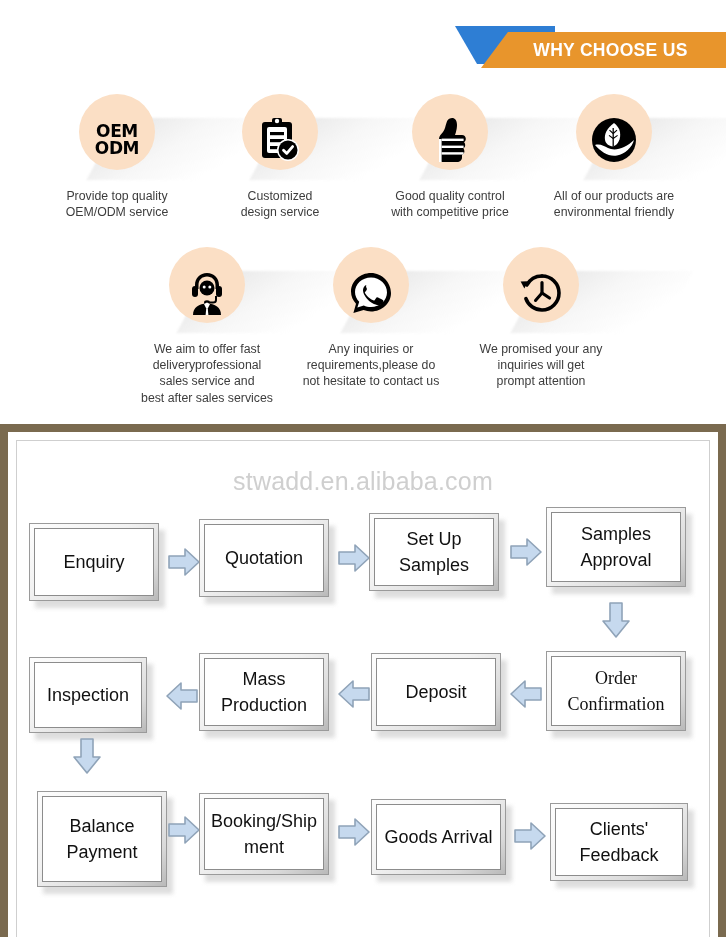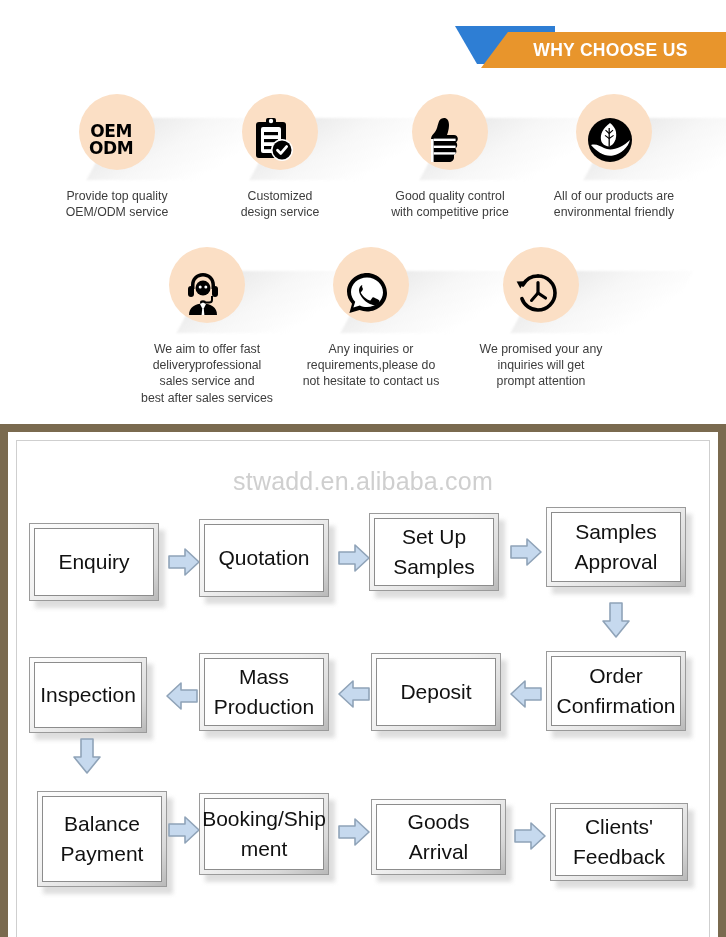--- a/index.html
+++ b/index.html
@@ -97,20 +97,21 @@
   .feat-glyph {
     position: absolute;
     left: 50%;
     top: 50%;
     transform: translate(-50%, -50%);
     width: 56px;
     height: 56px;
     margin-top: 2px;
     display: flex;
     align-items: center;
+    justify-content: center;
     color: #000000;
   }
   .feat-glyph svg { display: block; }
   .oem-text {
     font-size: 17px;
     font-weight: bold;
     line-height: 0.98;
     letter-spacing: -0.4px;
     color: #000;
     text-align: center;
@@ -184,21 +185,21 @@
     height: 100%;
     background: #ffffff;
     border: 1px solid #8c8c8c;
     box-sizing: border-box;
     display: flex;
     align-items: center;
     justify-content: center;
     text-align: center;
   }
   .pbox-label {
-    font-size: 21px;
+    font-size: 18px;
     line-height: 1.45;
     color: #111111;
     padding: 0 4px;
     font-family: "Liberation Sans", sans-serif;
   }
 
   
   .arrow {
     position: absolute;
   }
@@ -463,21 +464,21 @@
     <div class="arrow" style="left:492px; top:238px;">
       <svg width="34" height="30" viewBox="0 0 34 30">
           <path d="M32 9 L16 9 L16 2 L2 15 L16 28 L16 21 L32 21 Z" fill="#c6d9ee" stroke="#8fa3b8" stroke-width="1.6" stroke-linejoin="round"></path>
         </svg>
     </div>
 
     <div class="pbox" style="left:529px; top:210px; width:140px; height:80px;">
       <div class="pbox-shadow"></div>
       <div class="pbox-body">
         <div class="pbox-face">
-          <span class="pbox-label" style="white-space:pre-line;">Order
+          <span class="pbox-label" style="white-space:pre-line;font-family:Liberation Serif, serif;">Order
 Confirmation</span>
         </div>
       </div>
     </div>
 
     <div class="arrow" style="left:55px; top:296px;">
       <svg width="30" height="38" viewBox="0 0 30 38">
           <path d="M9 2 L21 2 L21 20 L28 20 L15 36 L2 20 L9 20 Z" fill="#c6d9ee" stroke="#8fa3b8" stroke-width="1.6" stroke-linejoin="round"></path>
         </svg>
     </div>

